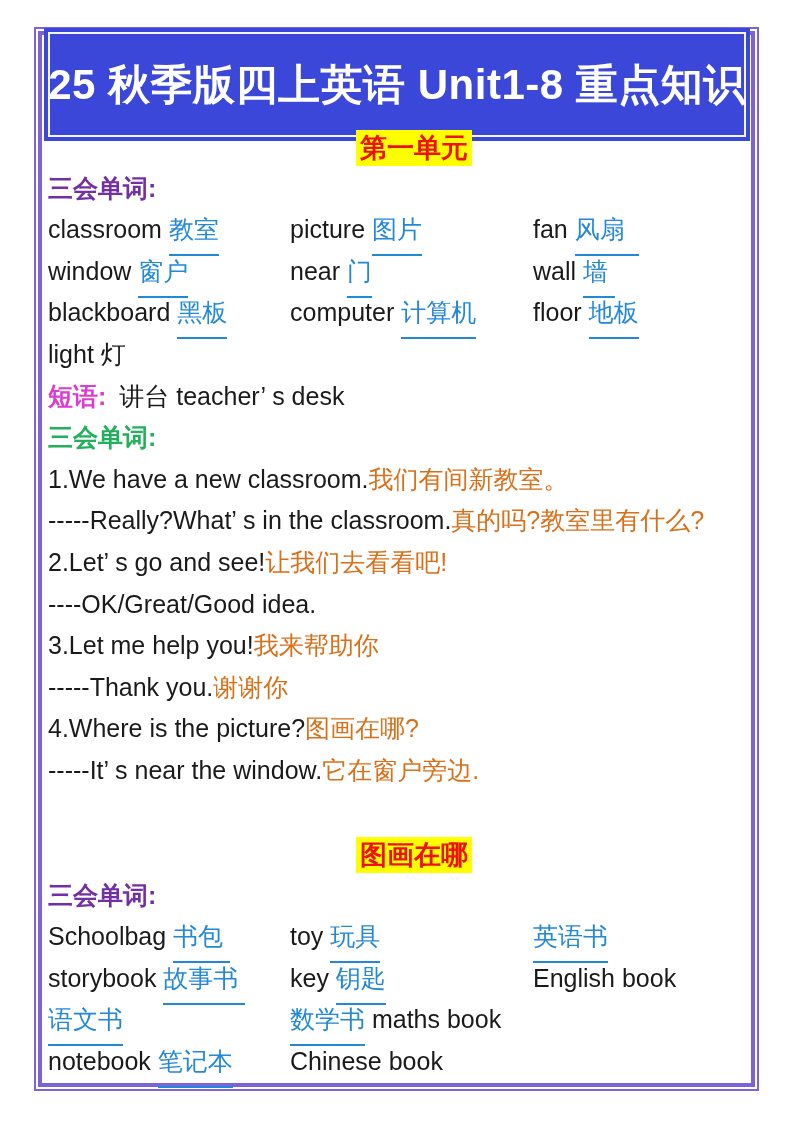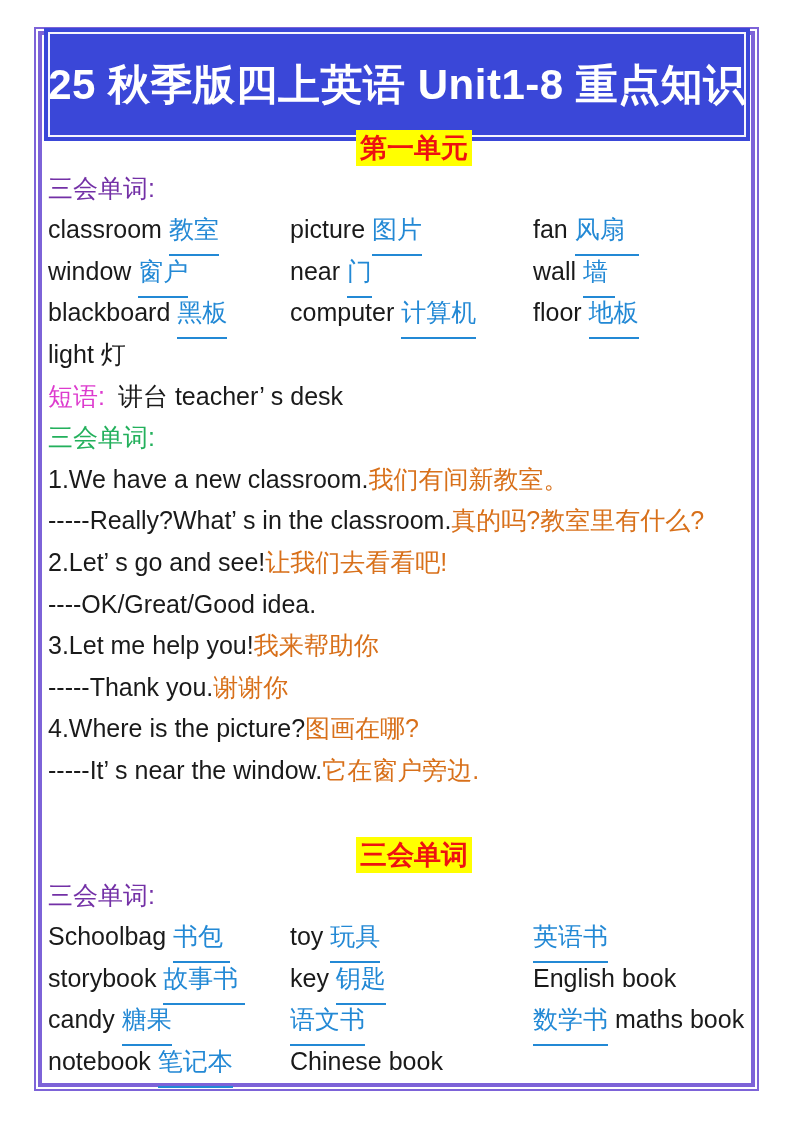--- a/index.html
+++ b/index.html
@@ -30,21 +30,21 @@
   }
   .content{position:absolute;left:48px;top:126px;width:700px;}
   .line{height:41.6px;line-height:41.6px;font-size:25px;white-space:nowrap;}
   .line.center{text-align:center;}
   .unit-tag{
     display:inline-block;line-height:36px;padding:0 4px;
     background:var(--unit-tag-bg,#ffff00);
     color:var(--unit-tag-text,#ee1111);
     font-size:27px;font-weight:bold;vertical-align:middle;margin-left:32px;
   }
-  .label{font-weight:normal;}
+  .label{font-weight:bold;}
   .label.vocab{color:var(--vocab-label,#7330a6);}
   .label.phrase{color:var(--phrase-label,#dd3bce);margin-right:13px;}
   .label.sent{color:var(--sentence-label,#23b05c);}
   .word-row{display:grid;grid-template-columns:242px 243px 1fr;}
   .en{color:var(--body-text,#1a1a1a);}
   .blank{
     color:var(--blank-blue,#2389d5);
     border-bottom:2px solid currentColor;
     padding-bottom:11px;
   }
@@ -98,38 +98,37 @@
   <div class="line"><span class="en">-----Really?What’ s in the classroom.</span><span class="cn">真的吗?教室里有什么?</span></div>
   <div class="line"><span class="en">2.Let’ s go and see!</span><span class="cn">让我们去看看吧!</span></div>
   <div class="line"><span class="en">----OK/Great/Good idea.</span><span class="cn"></span></div>
   <div class="line"><span class="en">3.Let me help you!</span><span class="cn">我来帮助你</span></div>
   <div class="line"><span class="en">-----Thank you.</span><span class="cn">谢谢你</span></div>
   <div class="line"><span class="en">4.Where is the picture?</span><span class="cn">图画在哪?</span></div>
   <div class="line"><span class="en">-----It’ s near the window.</span><span class="cn">它在窗户旁边.</span></div>
 
   <div class="line"></div>
 
-  <div class="line center"><span class="unit-tag">三会单词</span></div>
+  <div class="line center"><span class="unit-tag">图画在哪</span></div>
 
   <div class="line"><span class="label vocab">三会单词:</span></div>
 
   <div class="line word-row">
       <span class="cell"><span class="en">Schoolbag </span><span class="blank">书包&nbsp;</span></span>
       <span class="cell"><span class="en">toy </span><span class="blank">玩具</span></span>
       <span class="cell"><span class="en"></span><span class="blank">英语书</span></span>
     </div>
 
   <div class="line word-row">
       <span class="cell"><span class="en">storybook </span><span class="blank">故事书&nbsp;</span></span>
       <span class="cell"><span class="en">key </span><span class="blank">钥匙</span></span>
       <span class="cell"><span class="en">English book</span><span class="blank"></span></span>
     </div>
 
   <div class="line word-row">
-      <span class="cell"><span class="en">candy </span><span class="blank">糖果</span></span>
       <span class="cell"><span class="en"></span><span class="blank">语文书</span></span>
       <span class="cell"><span class="en"></span><span class="blank">数学书</span><span class="en"> maths book</span></span>
     </div>
 
   <div class="line word-row">
       <span class="cell"><span class="en">notebook </span><span class="blank">笔记本</span></span>
       <span class="cell"><span class="en">Chinese book</span></span>
       <span class="cell"></span>
     </div>
 

